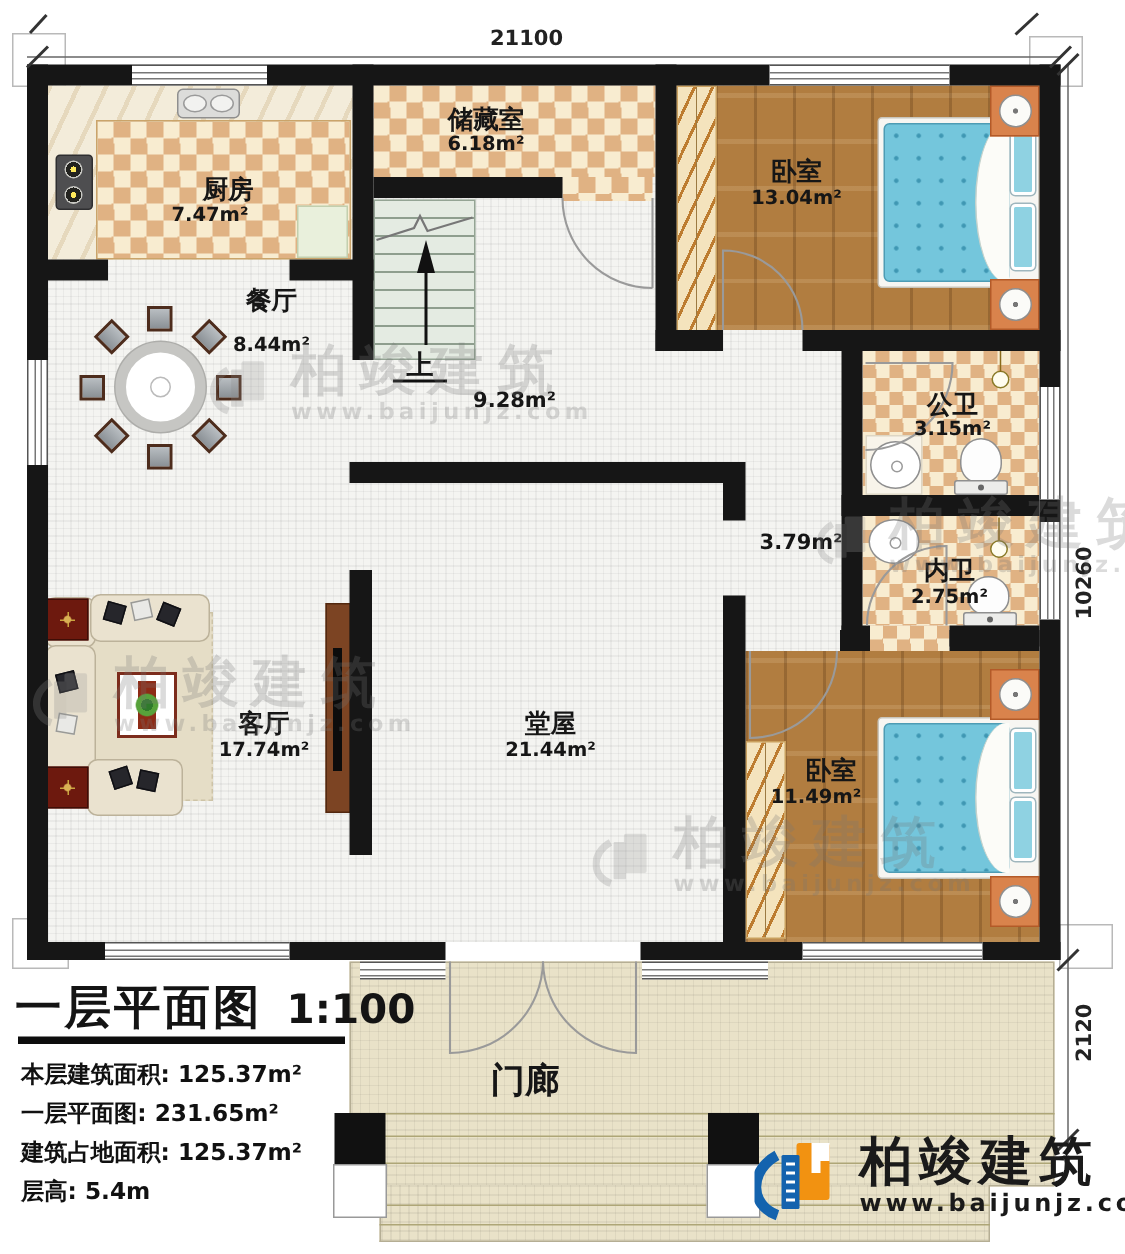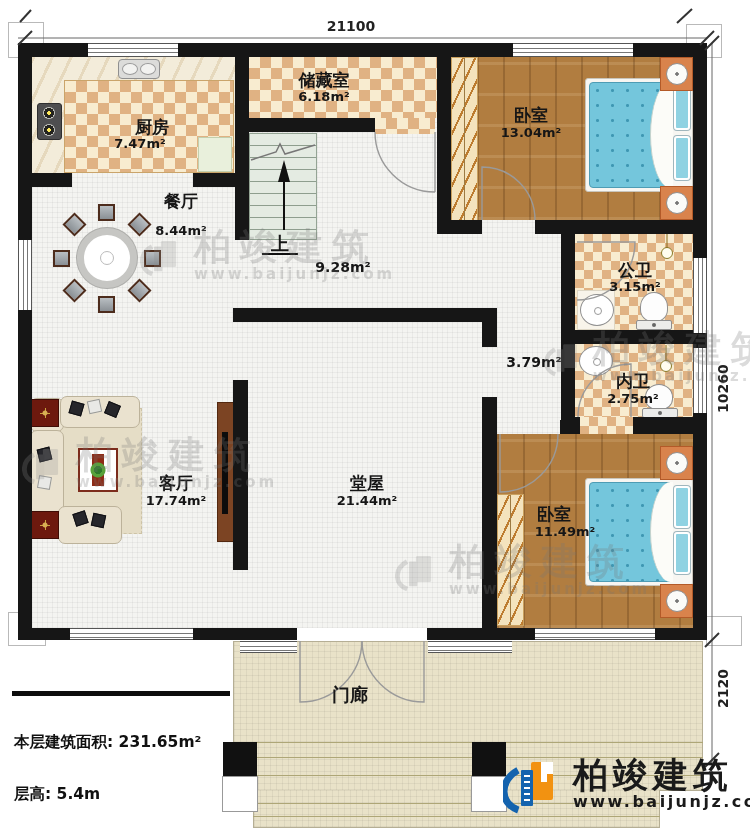--- a/index.html
+++ b/index.html
@@ -276,29 +276,35 @@
   <div class="rname" style="left:590px;top:261px;width:90px">公卫</div>
   <div class="rarea" style="left:590px;top:279px;width:90px">3.15m²</div>
   <div class="rarea" style="left:489px;top:355px;width:90px;font-size:14px">3.79m²</div>
   <div class="rname" style="left:588px;top:372px;width:90px">内卫</div>
   <div class="rarea" style="left:588px;top:391px;width:90px">2.75m²</div>
   <div class="rname" style="left:131px;top:474px;width:90px">客厅</div>
   <div class="rarea" style="left:131px;top:493px;width:90px">17.74m²</div>
   <div class="rname" style="left:322px;top:474px;width:90px">堂屋</div>
   <div class="rarea" style="left:322px;top:493px;width:90px">21.44m²</div>
   <div class="rname" style="left:509px;top:505px;width:90px">卧室</div>
-  <div class="rarea" style="left:520px;top:524px;width:90px">11.49m²</div>
-  <div class="rname" style="left:305px;top:686px;width:90px;font-size:18px">门廊</div>
+  <div class="rarea" style="left:499px;top:524px;width:90px">11.49m²</div>
+  <div class="rname" style="left:305px;top:712px;width:90px;font-size:23px">门廊</div>
 
   <div class="dim" style="left:311px;top:18px;width:80px">21100</div>
   <div class="dim" style="left:700px;top:382px;width:46px;transform:rotate(-90deg)">10260</div>
   <div class="dim" style="left:705px;top:682px;width:36px;transform:rotate(-90deg)">2120</div>
 
+  <div class="tb-title">
+    <span class="t">一层平面图</span>
+    <span class="s">1:100</span>
+  </div>
   <div class="tb-rule"></div>
-  <div class="tb-line" style="top:732px">本层建筑面积: 231.65m²</div>
+  <div class="tb-line" style="top:706px">本层建筑面积: 125.37m²</div>
+  <div class="tb-line" style="top:732px">一层平面图: 231.65m²</div>
+  <div class="tb-line" style="top:758px">建筑占地面积: 125.37m²</div>
   <div class="tb-line" style="top:784px">层高: 5.4m</div>
 
   <div class="brand">
     <svg width="62" height="64" viewBox="0 0 62 64">
       <path d="M8,52 A26,22 0 0 1 20,14" fill="none" stroke="var(--c-logo-blue,#1463ae)" stroke-width="7" transform="rotate(-18 31 32)"></path>
       <rect x="28" y="10" width="22" height="38" rx="2" fill="var(--c-logo-orange,#f29211)"></rect>
       <path d="M50,10 L50,22 L44,22 L44,30 L38,30 L38,10 Z" fill="#fff"></path>
       <rect x="18" y="18" width="12" height="36" rx="1" fill="var(--c-logo-blue,#1463ae)"></rect>
       <g stroke="#fff" stroke-width="2">
         <line x1="21" y1="24" x2="27" y2="24"></line>

